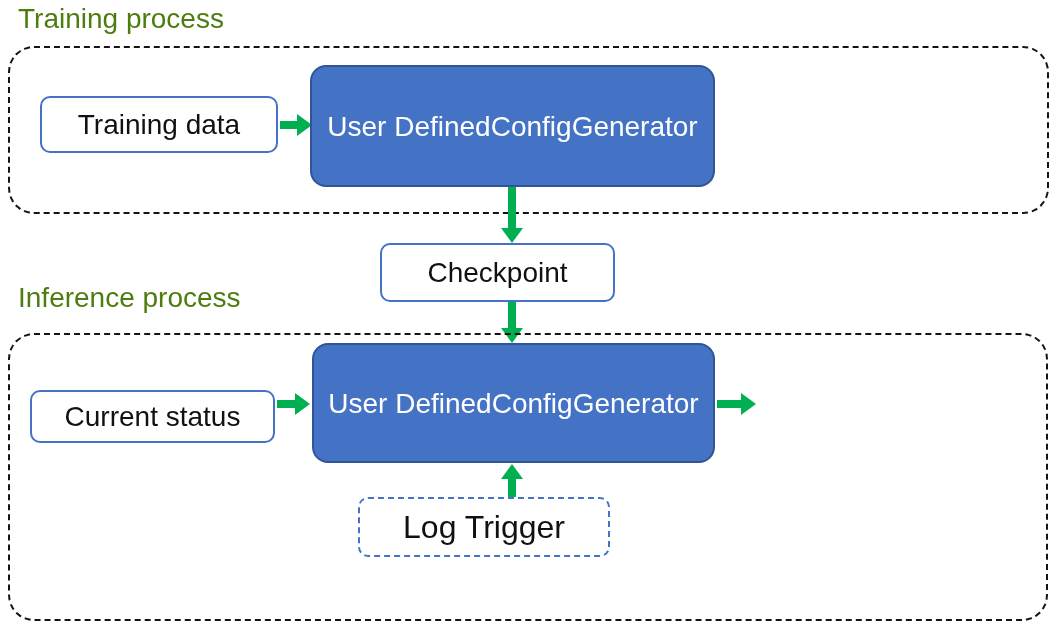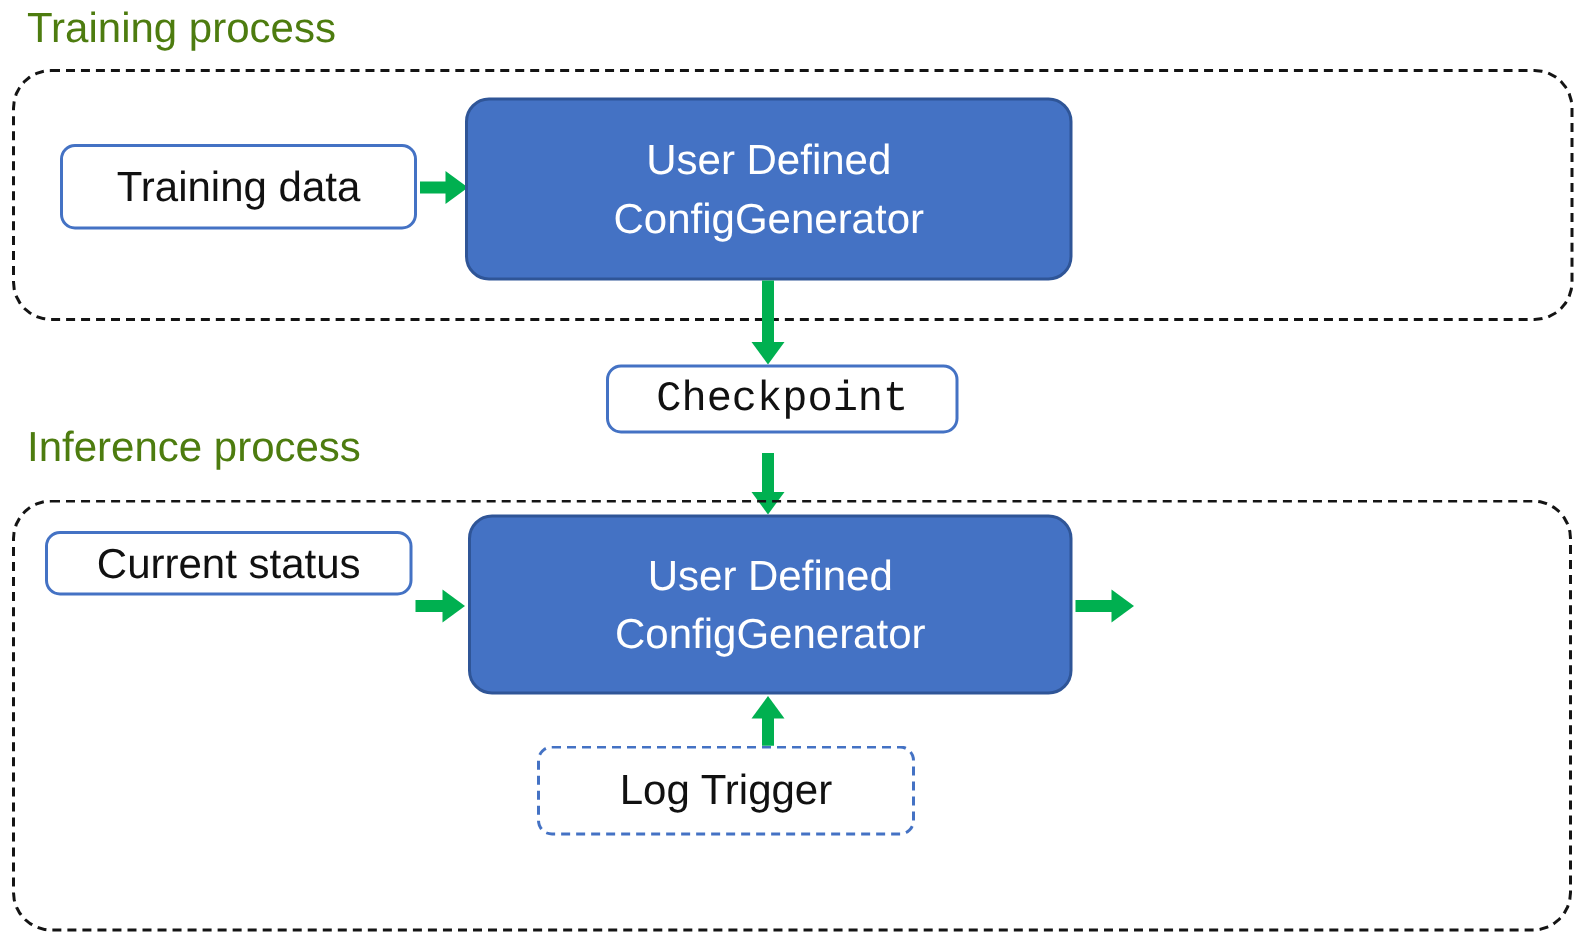--- a/index.html
+++ b/index.html
@@ -42,38 +42,37 @@
     color: #111111;
     white-space: nowrap;
   }
   .main-box {
     position: absolute;
     background: #4472C4;
     border: 2px solid #2F5597;
     border-radius: 16px;
     box-sizing: border-box;
     display: flex;
-    flex-direction: column;
     align-items: center;
     justify-content: center;
     font-size: 28px;
     line-height: 39px;
     color: #ffffff;
     text-align: center;
   }
   .trigger-box {
     position: absolute;
     background: #ffffff;
     border: 2px dashed #4472C4;
     border-radius: 10px;
     box-sizing: border-box;
     display: flex;
     align-items: center;
     justify-content: center;
-    font-size: 28px;
+    font-size: 32px;
     color: #111111;
     white-space: nowrap;
   }
   .arrow { position: absolute; }
   .arrow .shaft { position: absolute; background: #00B050; }
   .arrow .head  { position: absolute; width: 0; height: 0; }
   
   .arrow.right .shaft { left: 0; top: 7px; height: 8px; }
   .arrow.right .head {
     right: 0; top: 0;
@@ -119,34 +118,34 @@
   <div class="main-box" style="left:310px; top:65px; width:405px; height:122px;">
     <span>User Defined</span>
     <span>ConfigGenerator</span>
   </div>
 
   <div class="arrow down" style="left:501px; top:187px; width:22px; height:56px;">
     <div class="shaft" style="height:43px;"></div>
     <div class="head"></div>
   </div>
 
-  <div class="io-box" style="left:404px; top:243px; width:235px; height:46px;font-family:Liberation Mono, monospace;">
+  <div class="io-box" style="left:380px; top:243px; width:235px; height:59px;">
     <span>Checkpoint</span>
   </div>
 
   <div class="arrow down" style="left:501px; top:302px; width:22px; height:41px;">
     <div class="shaft" style="height:28px;"></div>
     <div class="head"></div>
   </div>
 
   <div class="section-title" style="left:18px; top:281px;">Inference process</div>
 
   <div class="dashed-container" style="left:8px; top:333px; width:1040px; height:288px;"></div>
 
-  <div class="io-box" style="left:30px; top:354px; width:245px; height:43px;">
+  <div class="io-box" style="left:30px; top:390px; width:245px; height:53px;">
     <span>Current status</span>
   </div>
 
   <div class="arrow right" style="left:277px; top:393px; width:33px; height:22px;">
     <div class="shaft" style="width:20px;"></div>
     <div class="head"></div>
   </div>
 
   <div class="main-box" style="left:312px; top:343px; width:403px; height:120px;">
     <span>User Defined</span>

